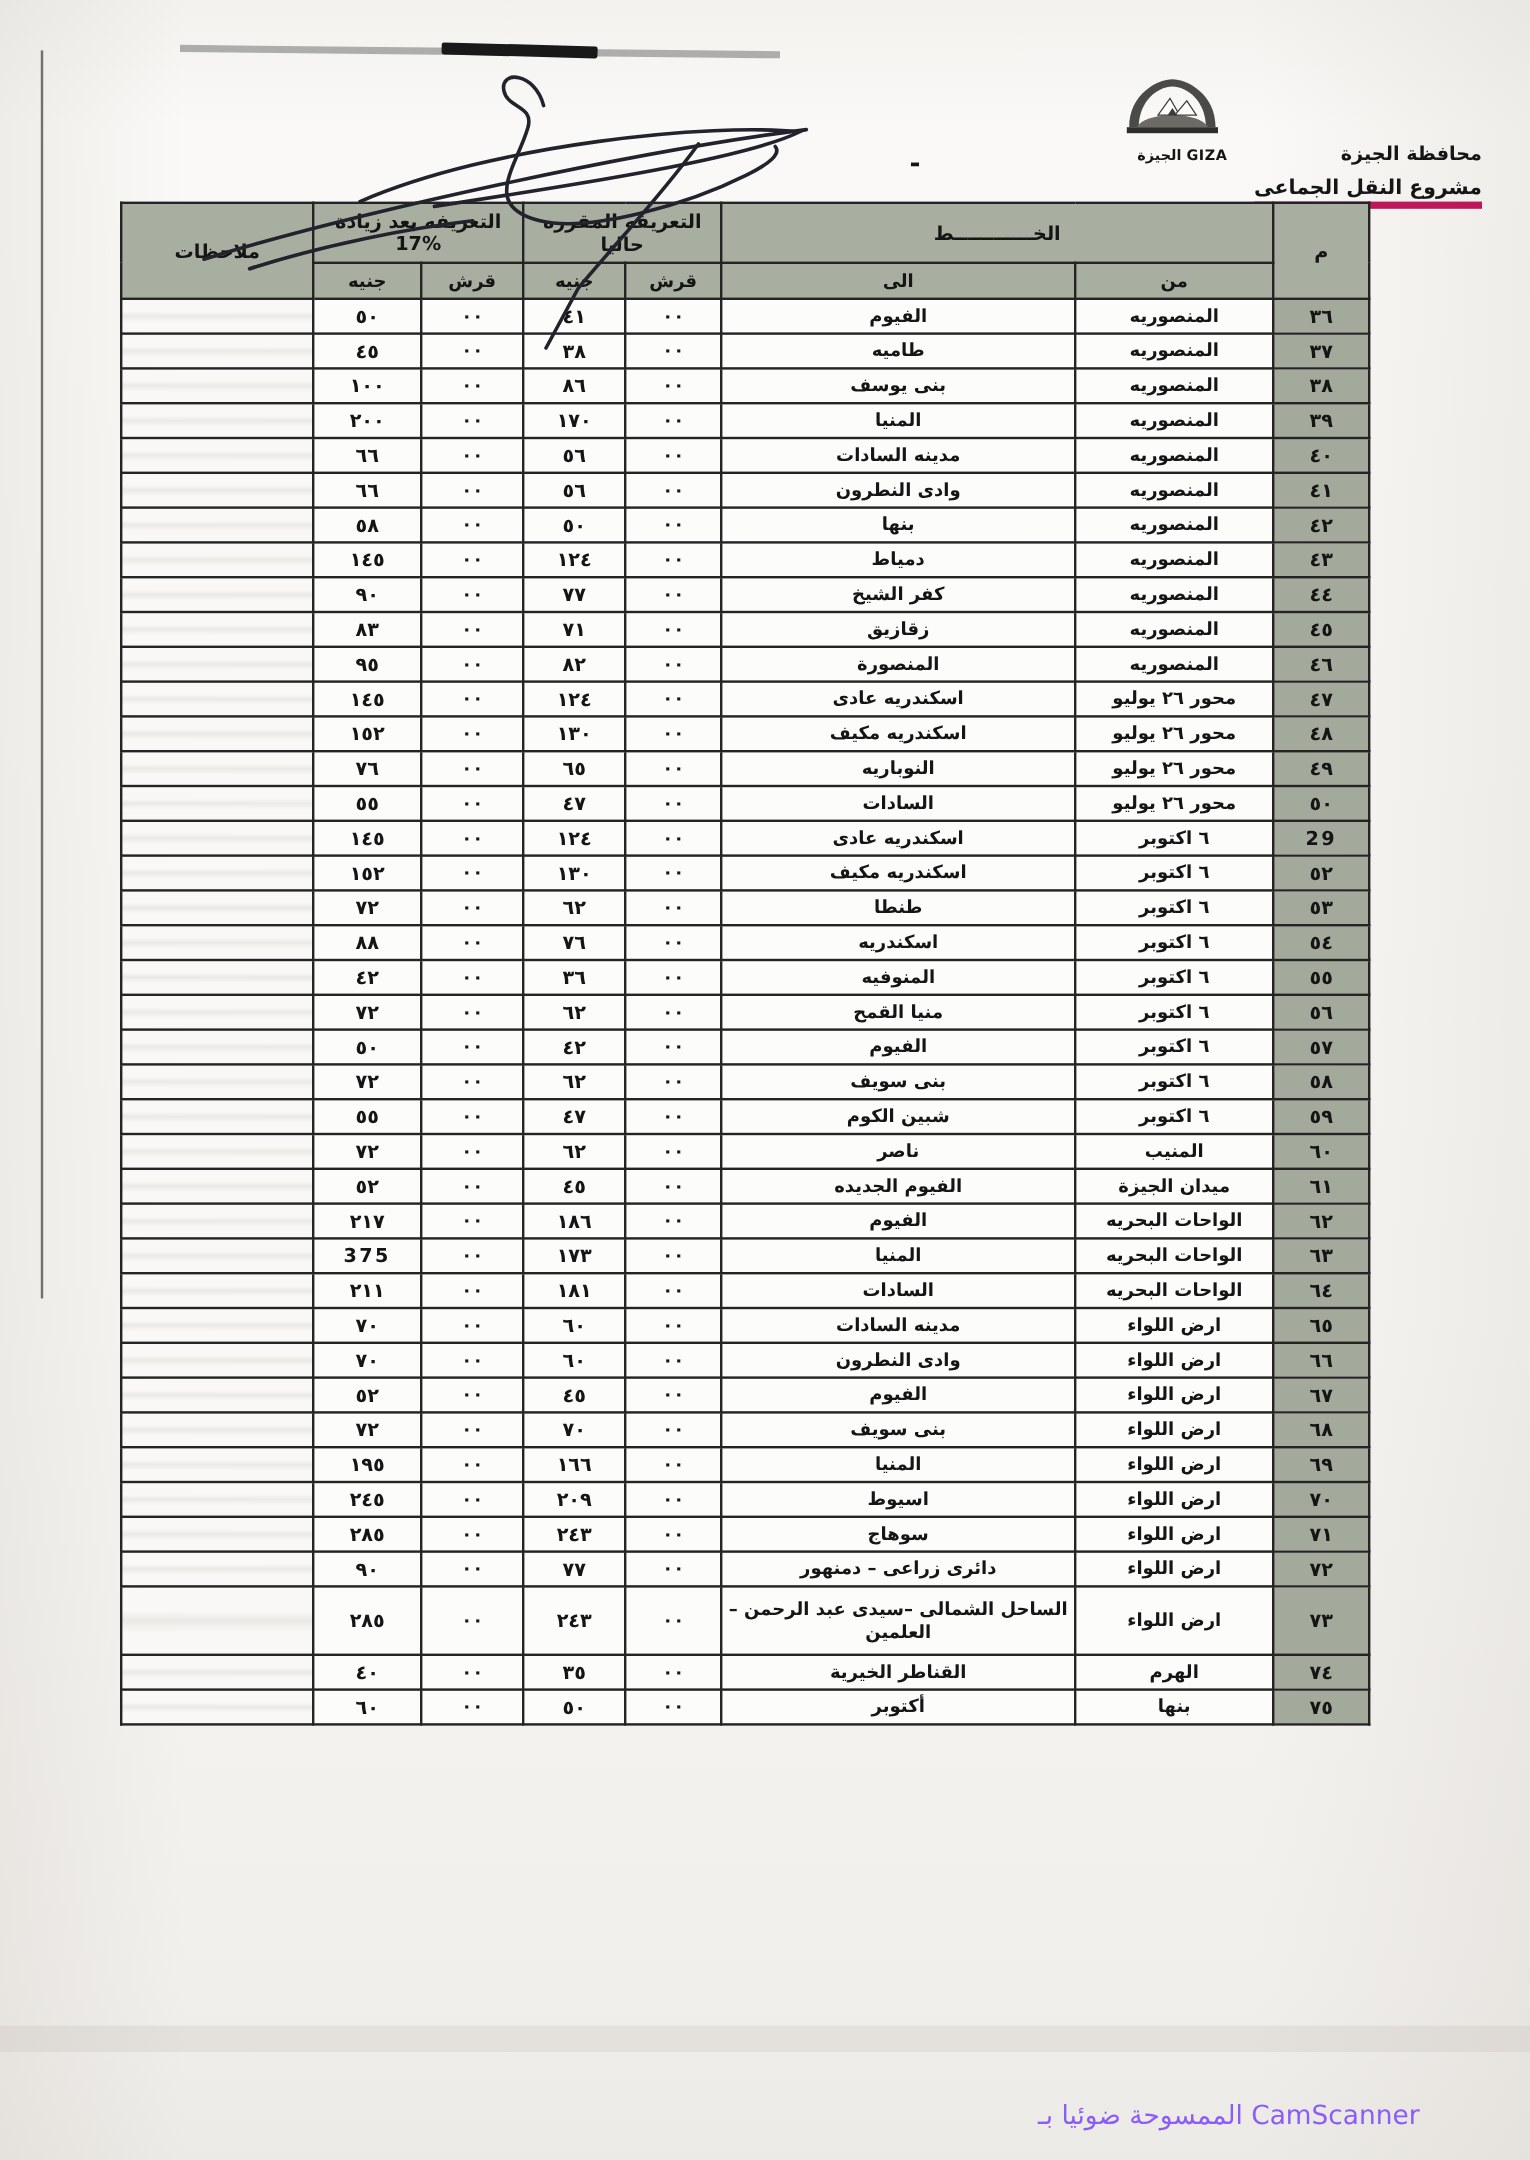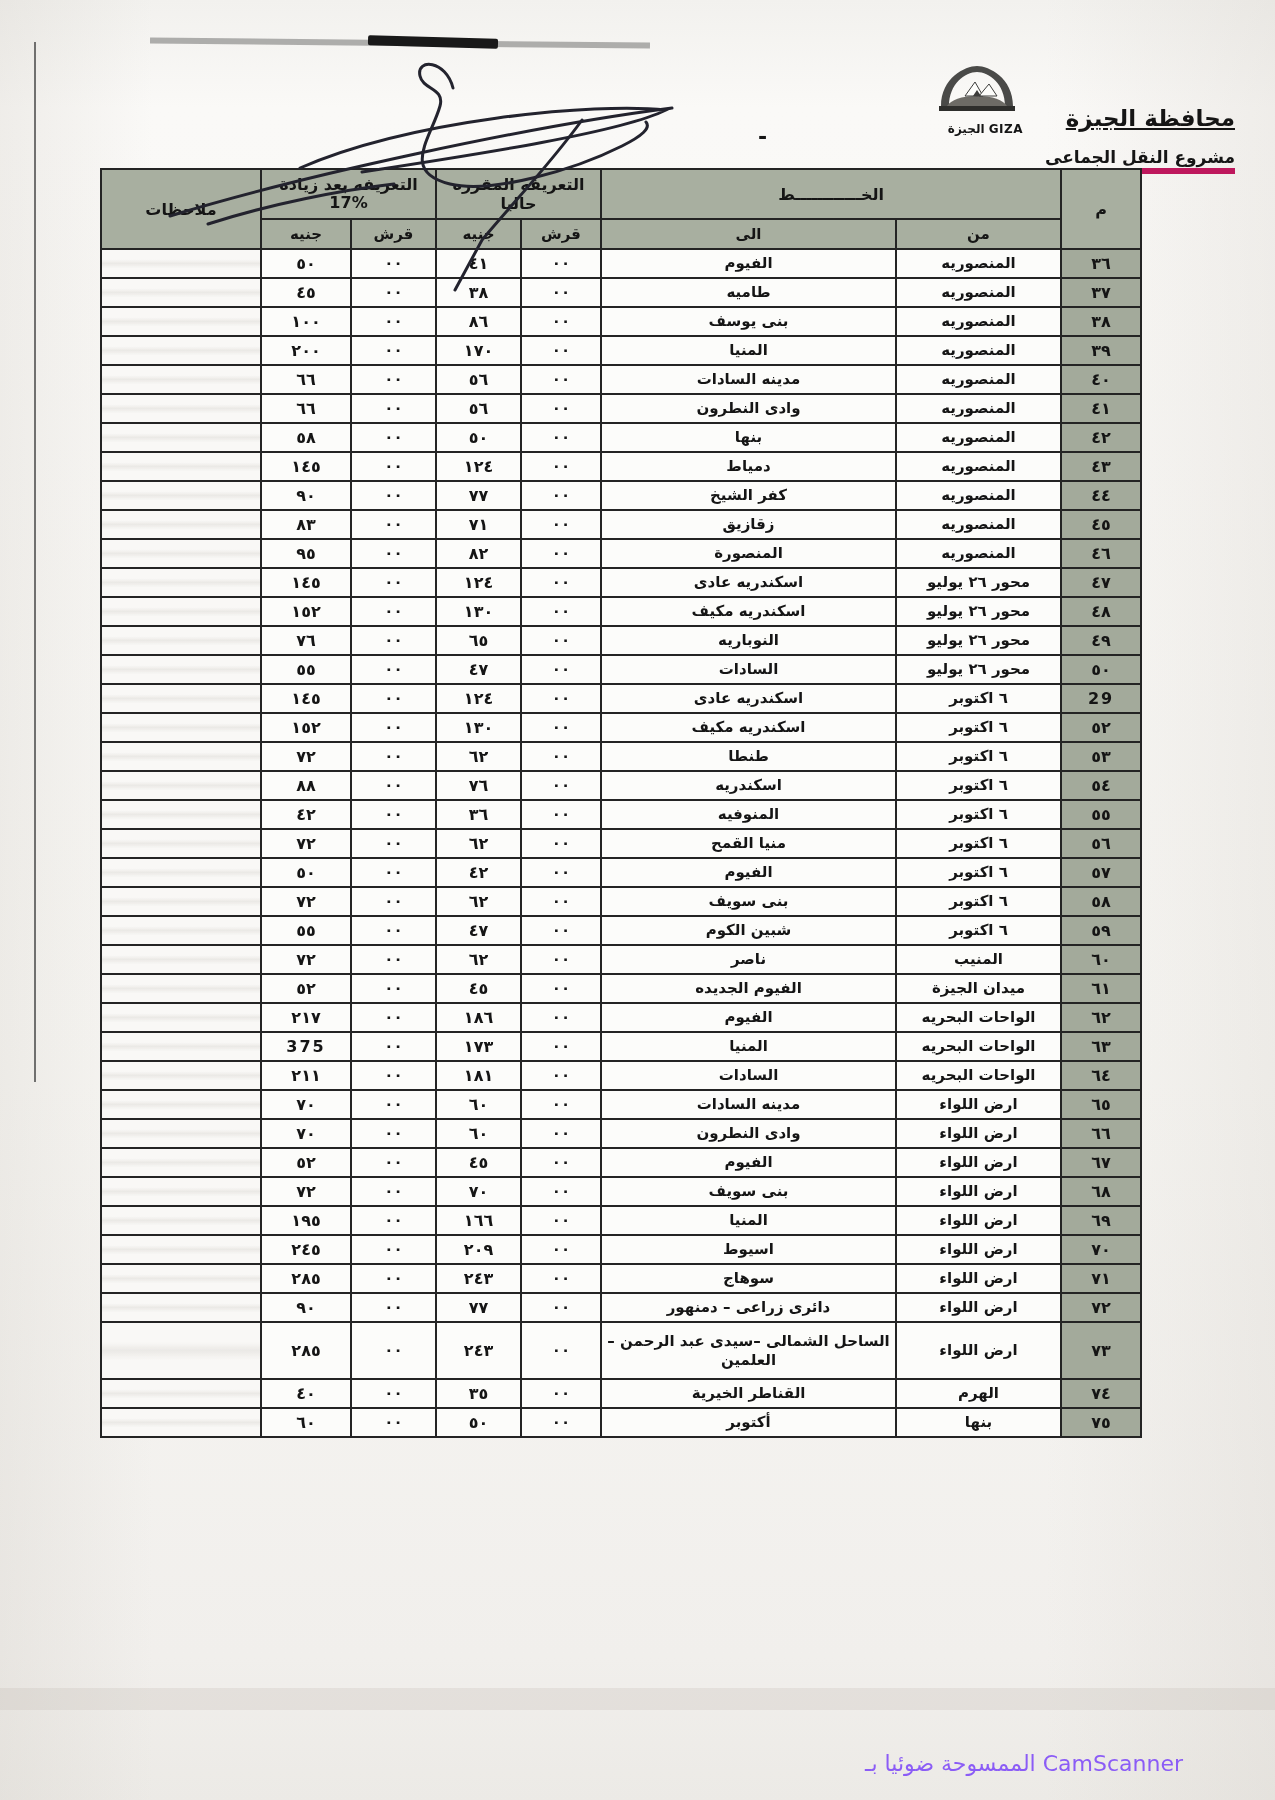--- a/index.html
+++ b/index.html
@@ -17,21 +17,21 @@
 
   
   .edge-line-left{position:absolute;left:34px;top:42px;width:2px;height:1040px;background:rgba(70,70,70,.75);}
   .top-streak-bold{position:absolute;left:368px;top:37px;width:130px;height:10px;background:#191919;transform:rotate(1.5deg);border-radius:2px;}
   .top-streak-faint{position:absolute;left:150px;top:40px;width:500px;height:6px;background:rgba(40,40,40,.35);transform:rotate(.6deg);}
 
   
   .logo-wrap{position:absolute;left:923px;top:62px;width:100px;text-align:right;}
   .logo-caption{font-size:12px;font-weight:bold;margin-top:-2px;letter-spacing:.5px;}
   .org{position:absolute;right:40px;text-align:right;font-weight:bold;}
-  .org-1{top:105px;font-size:23px;text-decoration:underline;}
+  .org-1{top:118px;font-size:16px;}
   .org-2{top:147px;font-size:17px;border-bottom:6px solid #be185d;padding-bottom:1px;}
   .top-dash{position:absolute;left:758px;top:124px;font-size:22px;font-weight:bold;}
 
   
   .signature{position:absolute;left:150px;top:48px;width:540px;height:250px;z-index:5;pointer-events:none;}
 
   
   .fare-table{position:absolute;left:100px;top:168px;width:1040px;border-collapse:collapse;table-layout:fixed;z-index:2;}
   .fare-table th,.fare-table td{
     border:2px solid #242424;text-align:center;vertical-align:middle;

